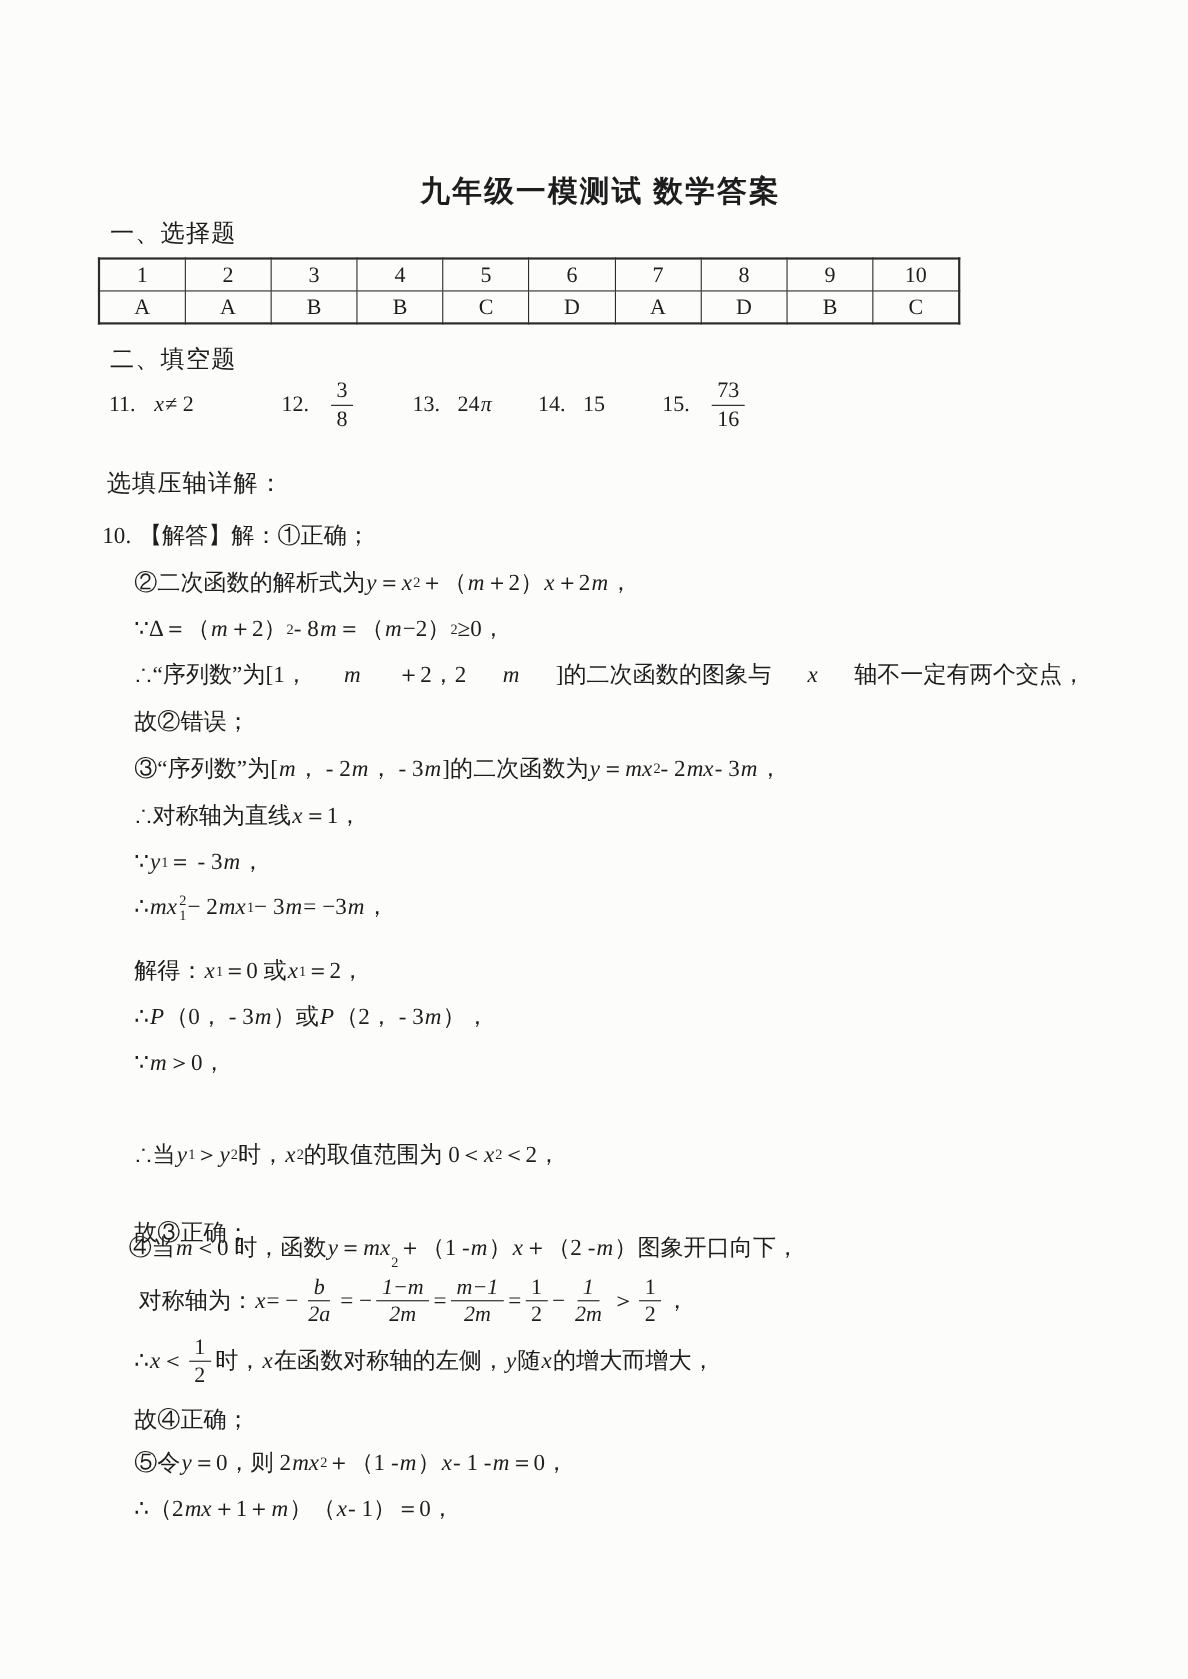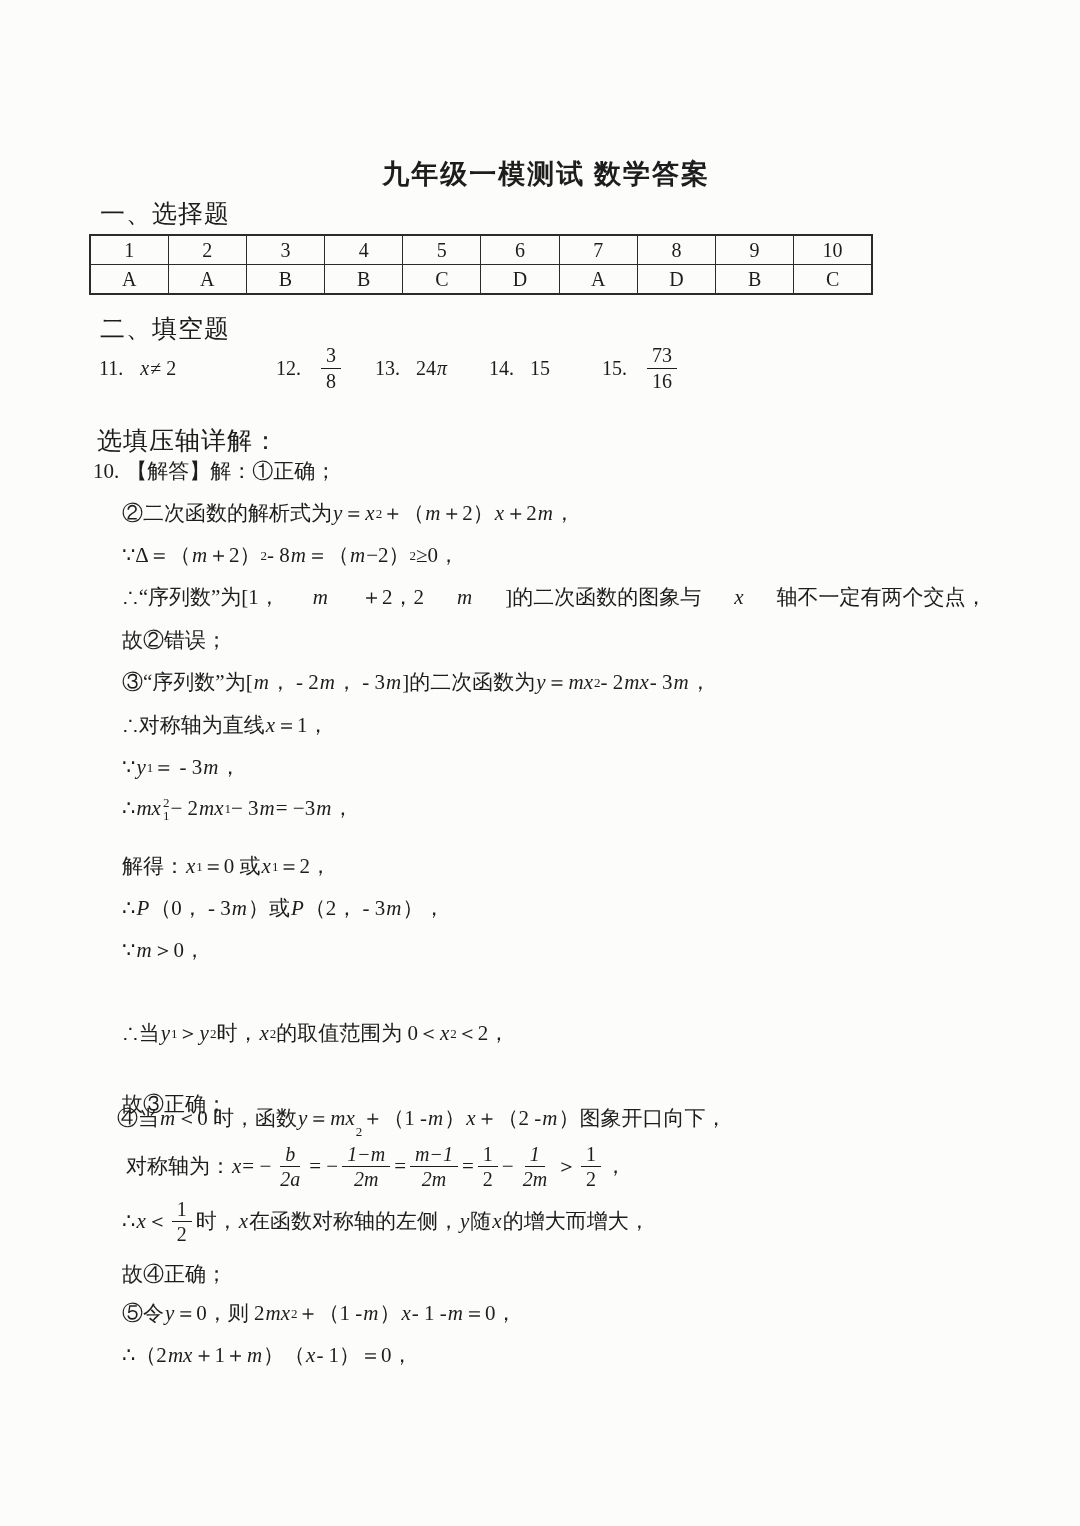--- a/index.html
+++ b/index.html
@@ -5,39 +5,39 @@
   html,body{margin:0;padding:0;background:#e9e9e9;}
   .page{
     position:relative;width:1080px;height:1526px;margin:0 auto;
     background:#fcfcfb;color:#1d1d1d;overflow:hidden;
     font-family:"Liberation Serif","DejaVu Serif",serif;
   }
   .title{
     position:absolute;top:150px;left:0;width:100%;text-align:center;
     font-size:27px;font-weight:700;letter-spacing:2px;margin:6px;
   }
-  .heading{position:absolute;font-size:25px;letter-spacing:1px;}
+  .heading{position:absolute;font-size:22px;letter-spacing:1px;}
   .h-choice{top:197px;left:100px;}
   .h-fill{top:312px;left:100px;}
   .h-detail{top:424px;left:97px;}
   table.anstable{
     position:absolute;top:234px;left:89px;width:784px;
     border-collapse:collapse;table-layout:fixed;
     border:2px solid #2b2b2b;
   }
   table.anstable td{
     border:1.5px solid #2b2b2b;text-align:center;height:28px;
     font-size:20px;padding:0;
   }
   .fillrow{position:absolute;top:336px;left:0;width:984px;height:64px;text-align:center;}
   .fillitem{position:absolute;top:0;height:64px;display:flex;align-items:center;font-size:20px;}
-  .fi0{left:99px;}  .fi1{left:256px;margin-left:20px;} .fi2{left:375px;} .fi3{left:489px;} .fi4{left:602px;}
+  .fi0{left:99px;}  .fi1{left:256px;} .fi2{left:375px;} .fi3{left:489px;} .fi4{left:602px;}
   .flabel{margin-right:16px;}
   .fval{display:inline-flex;align-items:center;}
-  .sol{position:absolute;top:0;left:0;width:1080px;height:1197px;}
+  .sol{position:absolute;top:16px;left:0;width:1080px;height:1197px;}
   .line{
     position:absolute;left:122px;font-size:21px;line-height:27px;
     white-space:nowrap;display:flex;align-items:center;
   }
   .qnum{margin-right:7px;}
   .l0{top:458px;left:93px;}
   .l1{top:500px;}  .l2{top:542px;}  .l3{top:584px;gap:32px;}  .l4{top:627px;}
   .l5{top:669px;}  .l6{top:712px;}  .l7{top:754px;}  .l8{top:795px;}
   .l9{top:853px;}  .l10{top:895px;} .l11{top:937px;} .l12{top:979px;}
   .l13{top:1020px;} .l14{top:1063px;margin-top:28px;} .l15{top:1105px;left:117px;align-items:flex-end;}

